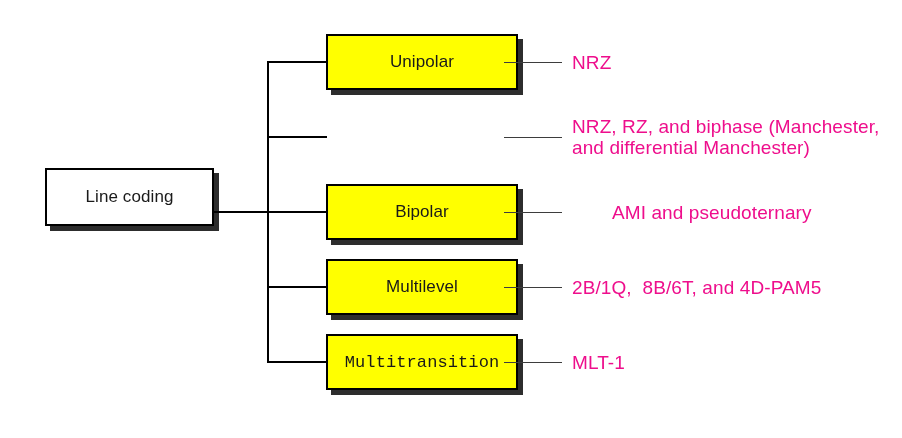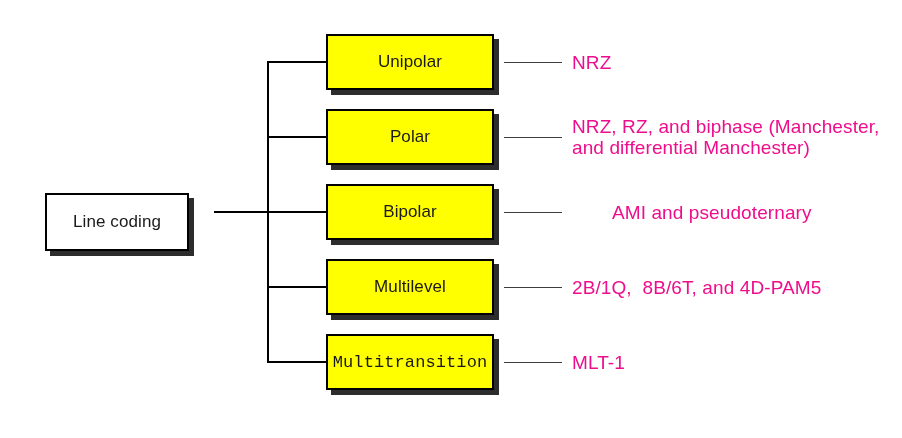--- a/index.html
+++ b/index.html
@@ -23,28 +23,28 @@
     box-shadow: 5px 5px 0 var(--box-shadow, #2d2d2d);
     display: flex;
     align-items: center;
     justify-content: center;
     font-size: 17px;
     color: var(--box-text, #1a1a1a);
     letter-spacing: 0.1px;
   }
   .root-node {
     left: 45px;
-    top: 193px;
-    width: 144px;
+    top: 168px;
+    width: 169px;
     height: 58px;
     background: var(--root-box-fill, #ffffff);
   }
   .cat-box {
     left: 326px;
-    width: 168px;
+    width: 192px;
     height: 56px;
     background: var(--category-box-fill, #ffff00);
   }
   
   .h-line, .v-line {
     position: absolute;
     background: var(--connector, #000000);
   }
   .h-line { height: 2px; }
   .v-line { width: 2px; }
@@ -82,23 +82,20 @@
 
   <div class="h-line" style="left:267px; top:61px;  width:60px;"></div>
   <div class="h-line" style="left:267px; top:136px; width:60px;"></div>
   <div class="h-line" style="left:267px; top:211px; width:60px;"></div>
   <div class="h-line" style="left:267px; top:286px; width:60px;"></div>
   <div class="h-line" style="left:267px; top:361px; width:60px;"></div>
 
   <div class="node cat-box" style="top:34px;">
     <span>Unipolar</span>
   </div>
-  <div class="node cat-box" style="top:109px;">
-    <span>Polar</span>
-  </div>
   <div class="node cat-box" style="top:184px;">
     <span>Bipolar</span>
   </div>
   <div class="node cat-box" style="top:259px;">
     <span>Multilevel</span>
   </div>
   <div class="node cat-box" style="top:334px;font-family:Liberation Mono, monospace;">
     <span>Multitransition</span>
   </div>
 

